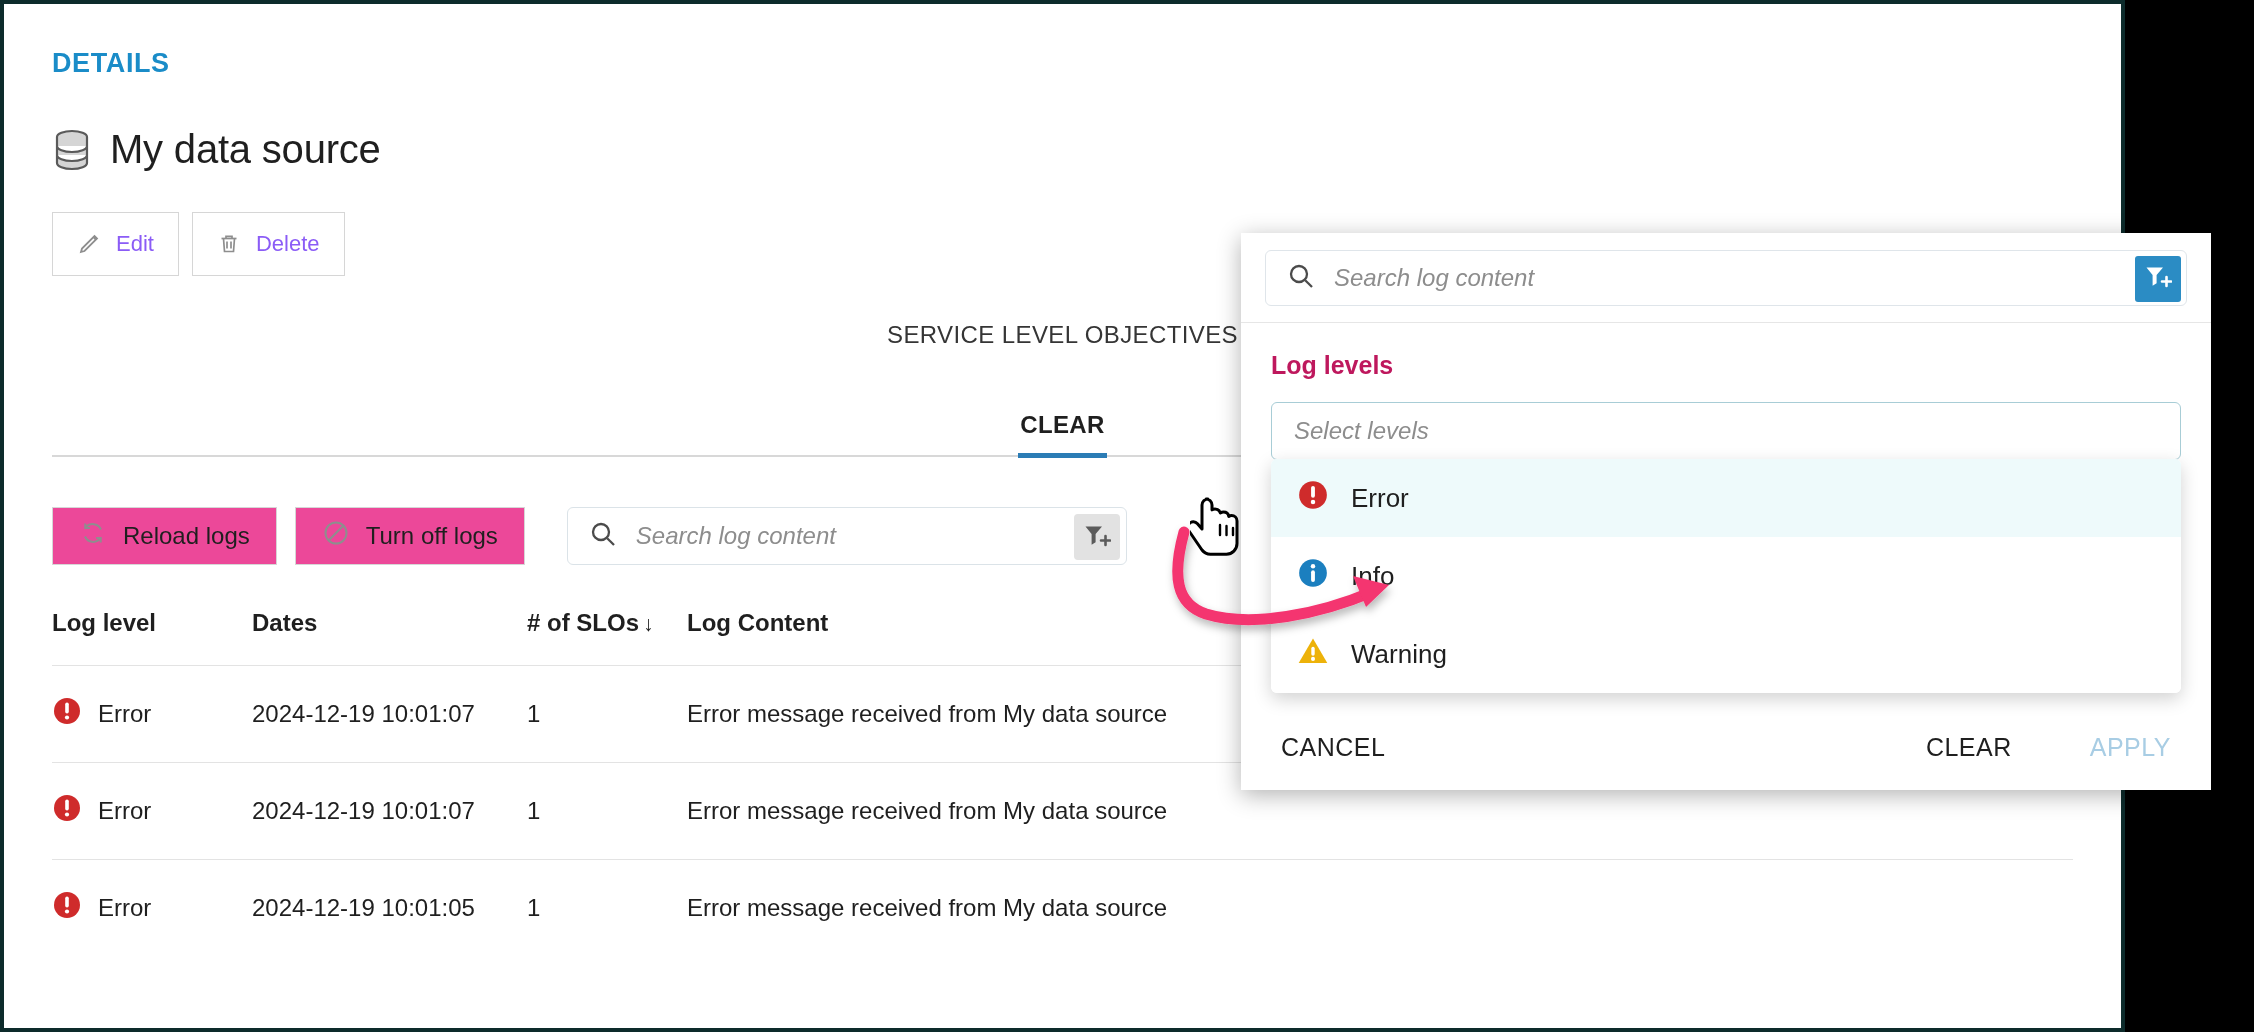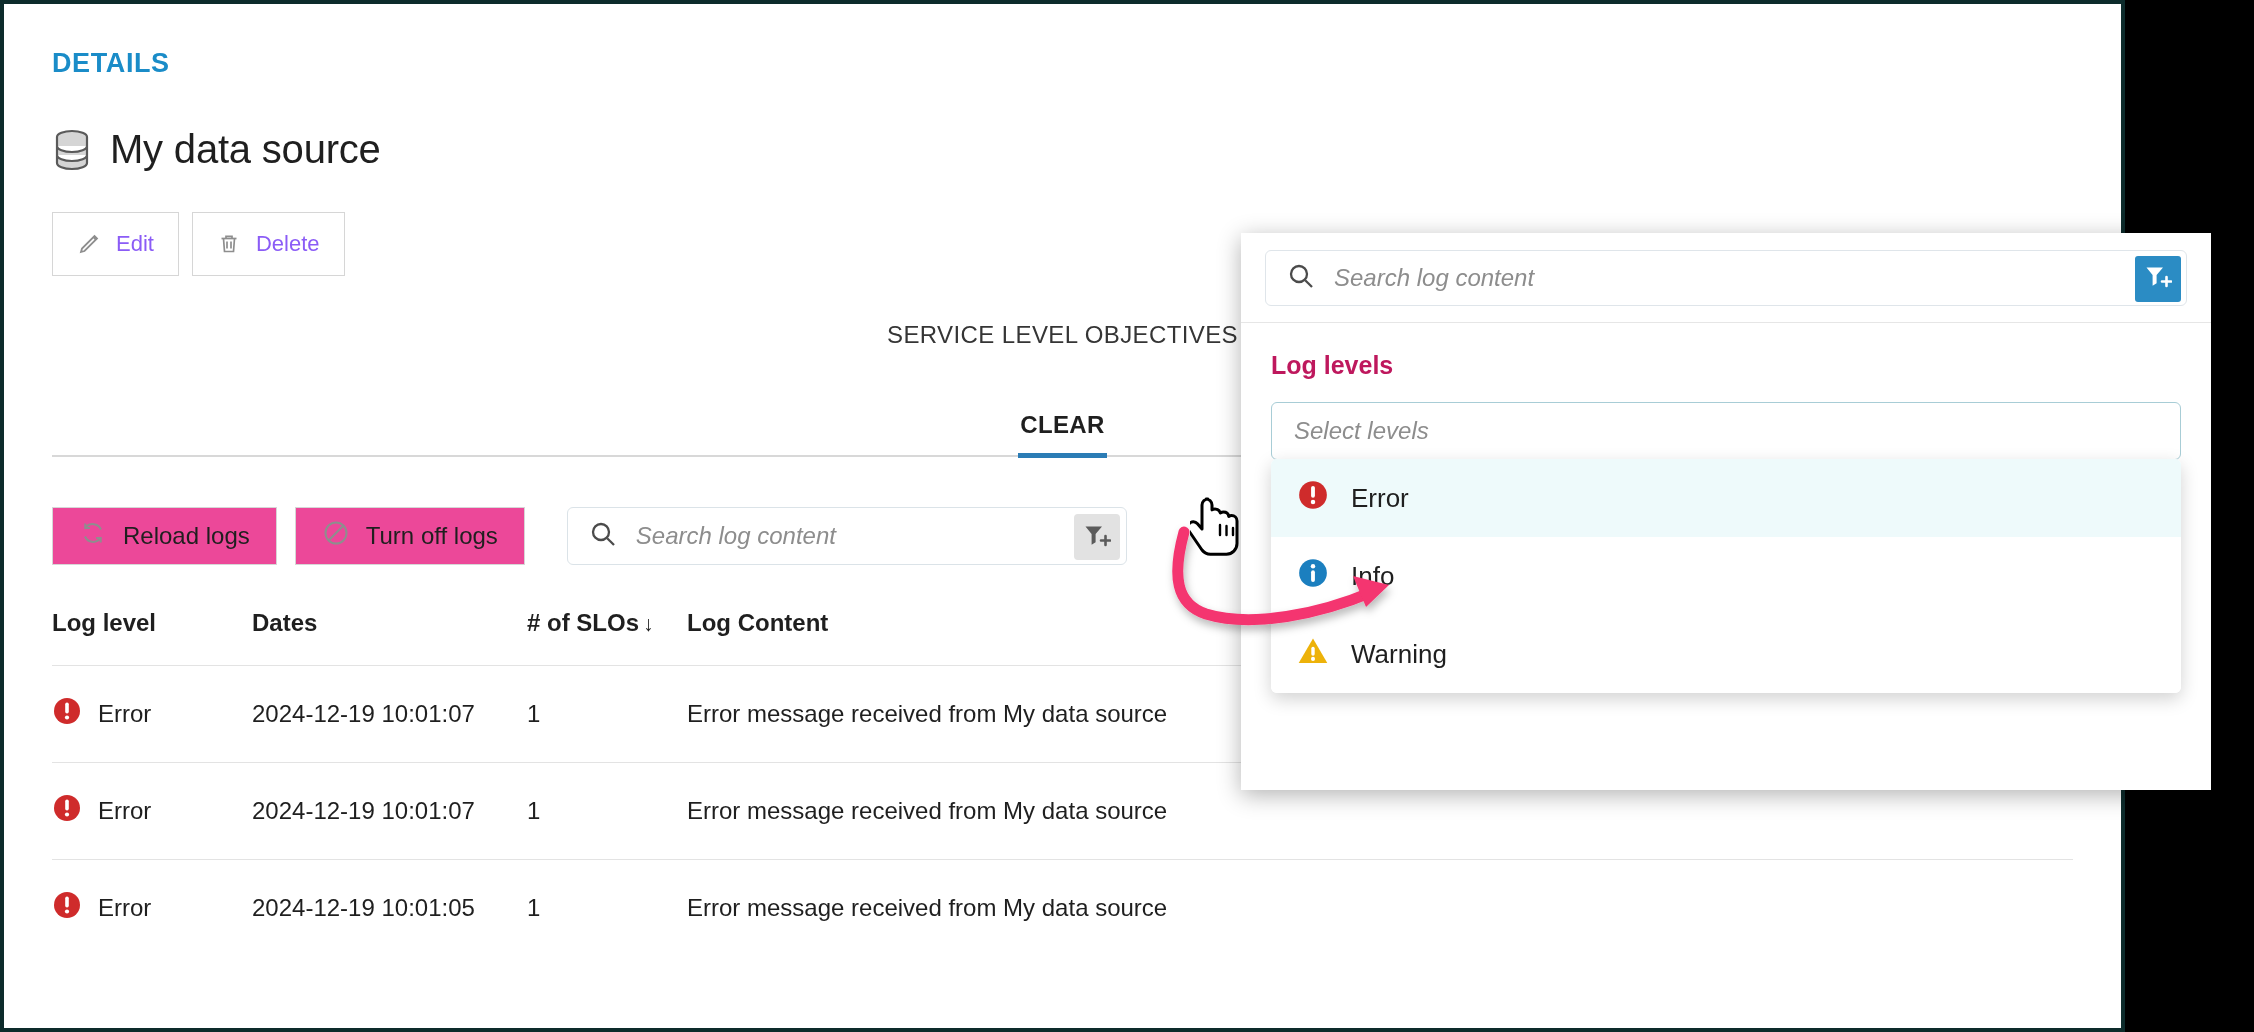--- a/index.html
+++ b/index.html
@@ -406,20 +406,26 @@
             <path d="M15 3.2L28.4 26.2H1.6L15 3.2z" fill="#edb20a"></path>
             <rect x="13.4" y="11" width="3.2" height="8.4" rx="1.6" fill="#fff"></rect>
             <circle cx="15" cy="22.4" r="1.9" fill="#fff"></circle>
           </svg>
         </span>
         <span>Warning</span>
       </div>
     </div>
   </div>
 
+  <div class="popup-actions">
+    <button class="txt-btn">CANCEL</button>
+    <span class="spacer"></span>
+    <button class="txt-btn clear">CLEAR</button>
+    <button class="txt-btn disabled">APPLY</button>
+  </div>
 </div>
 
 <svg id="anno">
   <defs>
     <filter id="softshadow" x="-30%" y="-30%" width="180%" height="180%">
       <feDropShadow dx="2" dy="5" stdDeviation="4" flood-color="#000" flood-opacity="0.28"></feDropShadow>
     </filter>
   </defs>
   <g filter="url(#softshadow)">
     <path d="M1184 532 C1172 576, 1176 604, 1206 614 C1252 628, 1320 614, 1372 592" stroke="#f4346f" stroke-width="11" fill="none" stroke-linecap="round"></path>

